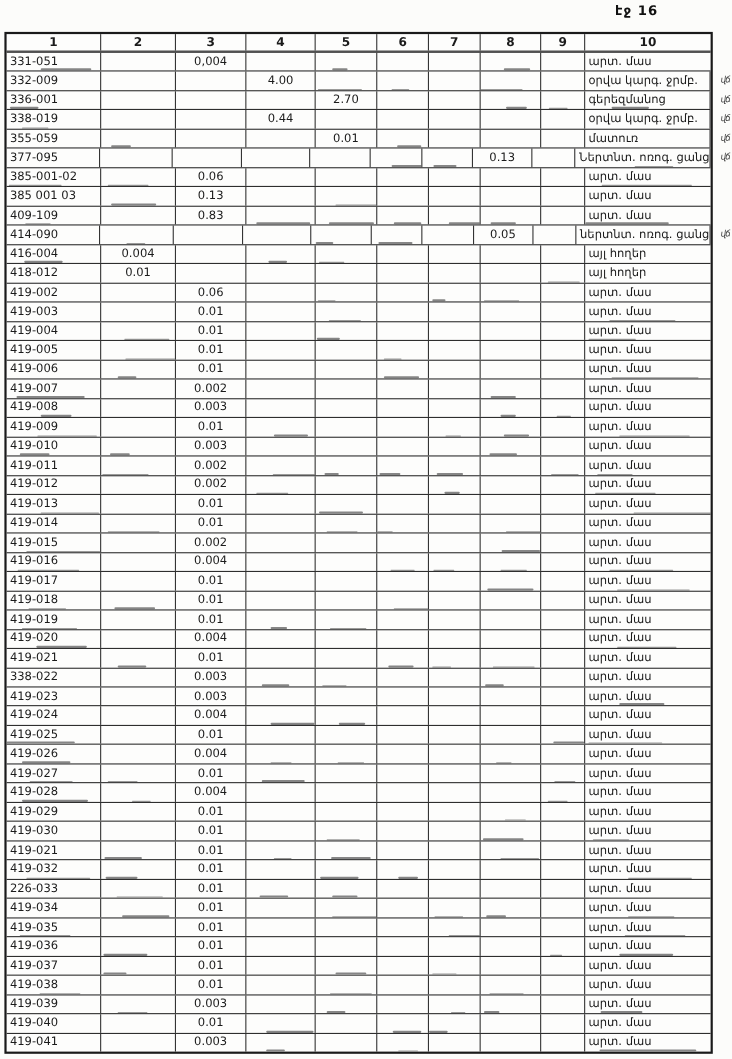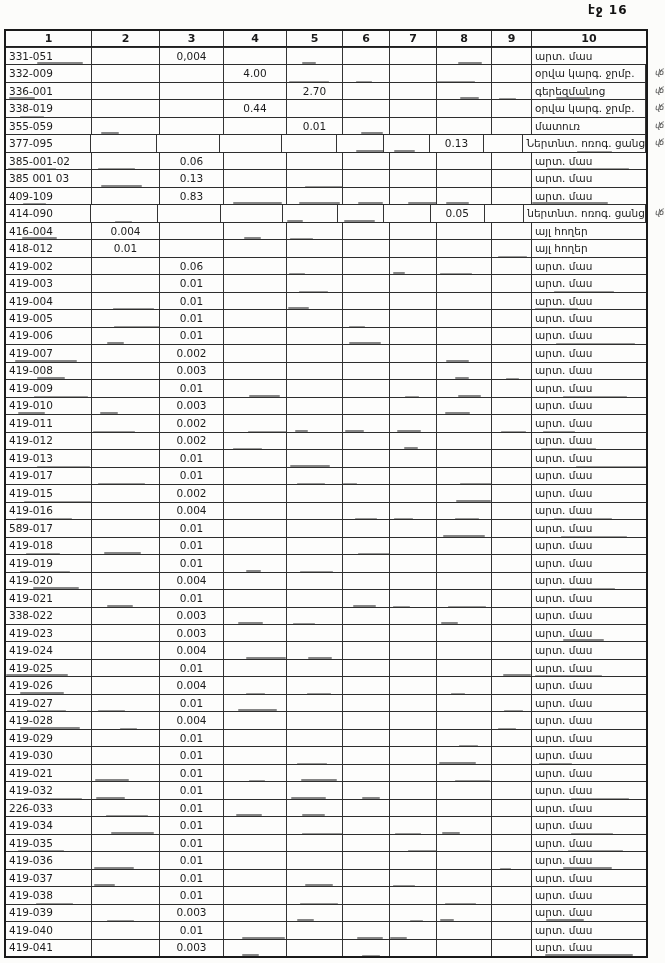--- a/index.html
+++ b/index.html
@@ -7,21 +7,21 @@
     width: 665px; height: 963px;
     background: #fcfcfa;
     font-family: "DejaVu Sans", sans-serif;
     color: #1b1b1b;
     overflow: hidden;
     position: relative;
     -webkit-font-smoothing: antialiased;
   }
   .sheet { position: absolute; inset: 0; }
   .page-label {
-    position: absolute; top: 3px; left: 588px;
+    position: absolute; top: 3px; left: 559px;
     font-size: 12px; font-weight: 700; letter-spacing: 1px;
     color: #111;
   }
   .tbl {
     position: absolute; left: 4px; top: 29px;
     width: 644px; height: 929px;
     border: 2px solid #1a1a1a;
     box-sizing: border-box;
     display: flex; flex-direction: column;
     background: #fdfdfc;
@@ -493,73 +493,73 @@
         <div class="cell c4 center">
           <span class="streak" style="left: 5%; width: 73%;"></span>
         </div>
         <div class="cell c5 center"></div>
         <div class="cell c6 center"></div>
         <div class="cell c7 center"></div>
         <div class="cell c8 center"></div>
         <div class="cell c9 left">արտ. մաս<span class="streak thin" style="left: 39%; width: 66%;"></span></div>
       </div>
       <div class="row">
+        <div class="cell c0 left">419-014</div>
+        <div class="cell c1 center">
+          <span class="streak thin" style="left: 9%; width: 70%;"></span>
+        </div>
+        <div class="cell c2 center">0.01</div>
+        <div class="cell c3 center"></div>
+        <div class="cell c4 center">
+          <span class="streak thin" style="left: 19%; width: 51%;"></span>
+        </div>
+        <div class="cell c5 center">
+          <span class="streak thin" style="left: 0%; width: 31%;"></span>
+        </div>
+        <div class="cell c6 center"></div>
+        <div class="cell c7 center">
+          <span class="streak thin" style="left: 42%; width: 65%;"></span>
+        </div>
+        <div class="cell c8 center"></div>
+        <div class="cell c9 left">արտ. մաս</div>
+      </div>
+      <div class="row">
+        <div class="cell c0 left">419-015<span class="streak thin" style="left: 21%; width: 79%;"></span></div>
+        <div class="cell c1 center"></div>
+        <div class="cell c2 center">0.002</div>
+        <div class="cell c3 center"></div>
+        <div class="cell c4 center"></div>
+        <div class="cell c5 center"></div>
+        <div class="cell c6 center"></div>
+        <div class="cell c7 center">
+          <span class="streak" style="left: 36%; width: 64%;"></span>
+        </div>
+        <div class="cell c8 center"></div>
+        <div class="cell c9 left">արտ. մաս</div>
+      </div>
+      <div class="row">
+        <div class="cell c0 left">419-016<span class="streak thin" style="left: 12%; width: 66%;"></span></div>
+        <div class="cell c1 center"></div>
+        <div class="cell c2 center">0.004</div>
+        <div class="cell c3 center"></div>
+        <div class="cell c4 center"></div>
+        <div class="cell c5 center">
+          <span class="streak thin" style="left: 25%; width: 49%;"></span>
+        </div>
+        <div class="cell c6 center">
+          <span class="streak thin" style="left: 9%; width: 42%;"></span>
+        </div>
+        <div class="cell c7 center">
+          <span class="streak thin" style="left: 34%; width: 43%;"></span>
+        </div>
+        <div class="cell c8 center"></div>
+        <div class="cell c9 left">արտ. մաս<span class="streak thin" style="left: 19%; width: 51%;"></span></div>
+      </div>
+      <div class="row">
         <div class="cell c0 left">419-017</div>
-        <div class="cell c1 center">
-          <span class="streak thin" style="left: 9%; width: 70%;"></span>
-        </div>
-        <div class="cell c2 center">0.01</div>
-        <div class="cell c3 center"></div>
-        <div class="cell c4 center">
-          <span class="streak thin" style="left: 19%; width: 51%;"></span>
-        </div>
-        <div class="cell c5 center">
-          <span class="streak thin" style="left: 0%; width: 31%;"></span>
-        </div>
-        <div class="cell c6 center"></div>
-        <div class="cell c7 center">
-          <span class="streak thin" style="left: 42%; width: 65%;"></span>
-        </div>
-        <div class="cell c8 center"></div>
-        <div class="cell c9 left">արտ. մաս</div>
-      </div>
-      <div class="row">
-        <div class="cell c0 left">419-015<span class="streak thin" style="left: 21%; width: 79%;"></span></div>
-        <div class="cell c1 center"></div>
-        <div class="cell c2 center">0.002</div>
-        <div class="cell c3 center"></div>
-        <div class="cell c4 center"></div>
-        <div class="cell c5 center"></div>
-        <div class="cell c6 center"></div>
-        <div class="cell c7 center">
-          <span class="streak" style="left: 36%; width: 64%;"></span>
-        </div>
-        <div class="cell c8 center"></div>
-        <div class="cell c9 left">արտ. մաս</div>
-      </div>
-      <div class="row">
-        <div class="cell c0 left">419-016<span class="streak thin" style="left: 12%; width: 66%;"></span></div>
-        <div class="cell c1 center"></div>
-        <div class="cell c2 center">0.004</div>
-        <div class="cell c3 center"></div>
-        <div class="cell c4 center"></div>
-        <div class="cell c5 center">
-          <span class="streak thin" style="left: 25%; width: 49%;"></span>
-        </div>
-        <div class="cell c6 center">
-          <span class="streak thin" style="left: 9%; width: 42%;"></span>
-        </div>
-        <div class="cell c7 center">
-          <span class="streak thin" style="left: 34%; width: 43%;"></span>
-        </div>
-        <div class="cell c8 center"></div>
-        <div class="cell c9 left">արտ. մաս<span class="streak thin" style="left: 19%; width: 51%;"></span></div>
-      </div>
-      <div class="row">
-        <div class="cell c0 left">589-017</div>
         <div class="cell c1 center"></div>
         <div class="cell c2 center">0.01</div>
         <div class="cell c3 center"></div>
         <div class="cell c4 center"></div>
         <div class="cell c5 center"></div>
         <div class="cell c6 center"></div>
         <div class="cell c7 center">
           <span class="streak" style="left: 11%; width: 77%;"></span>
         </div>
         <div class="cell c8 center"></div>

